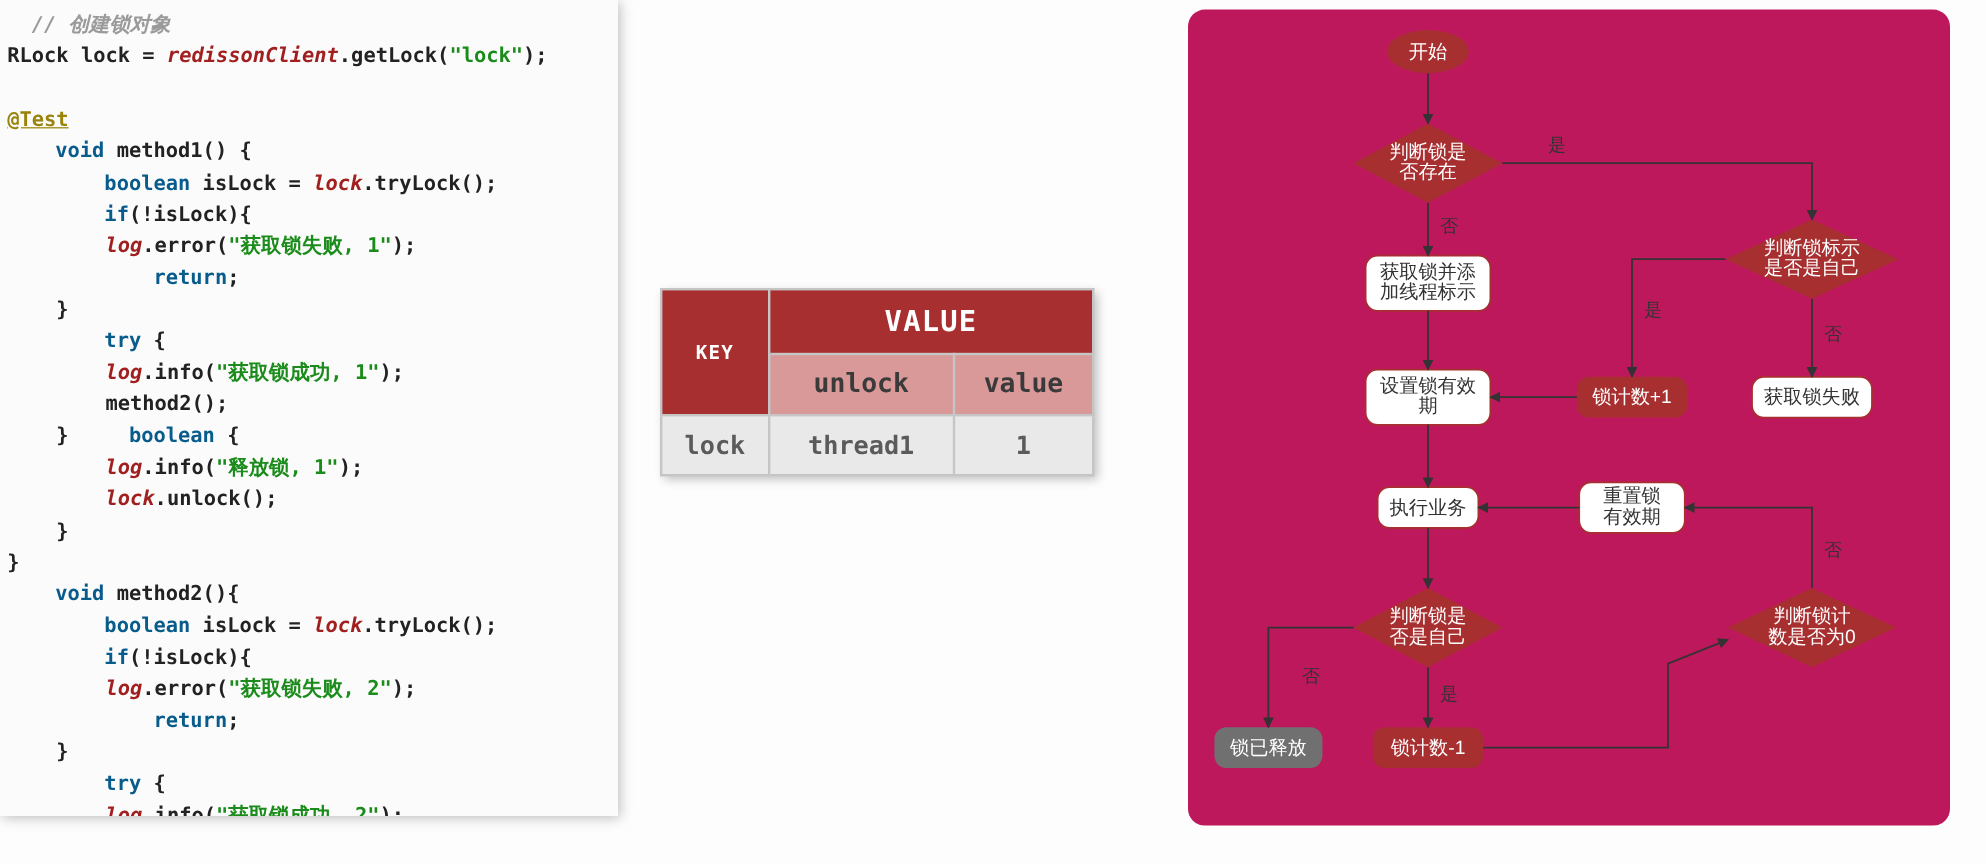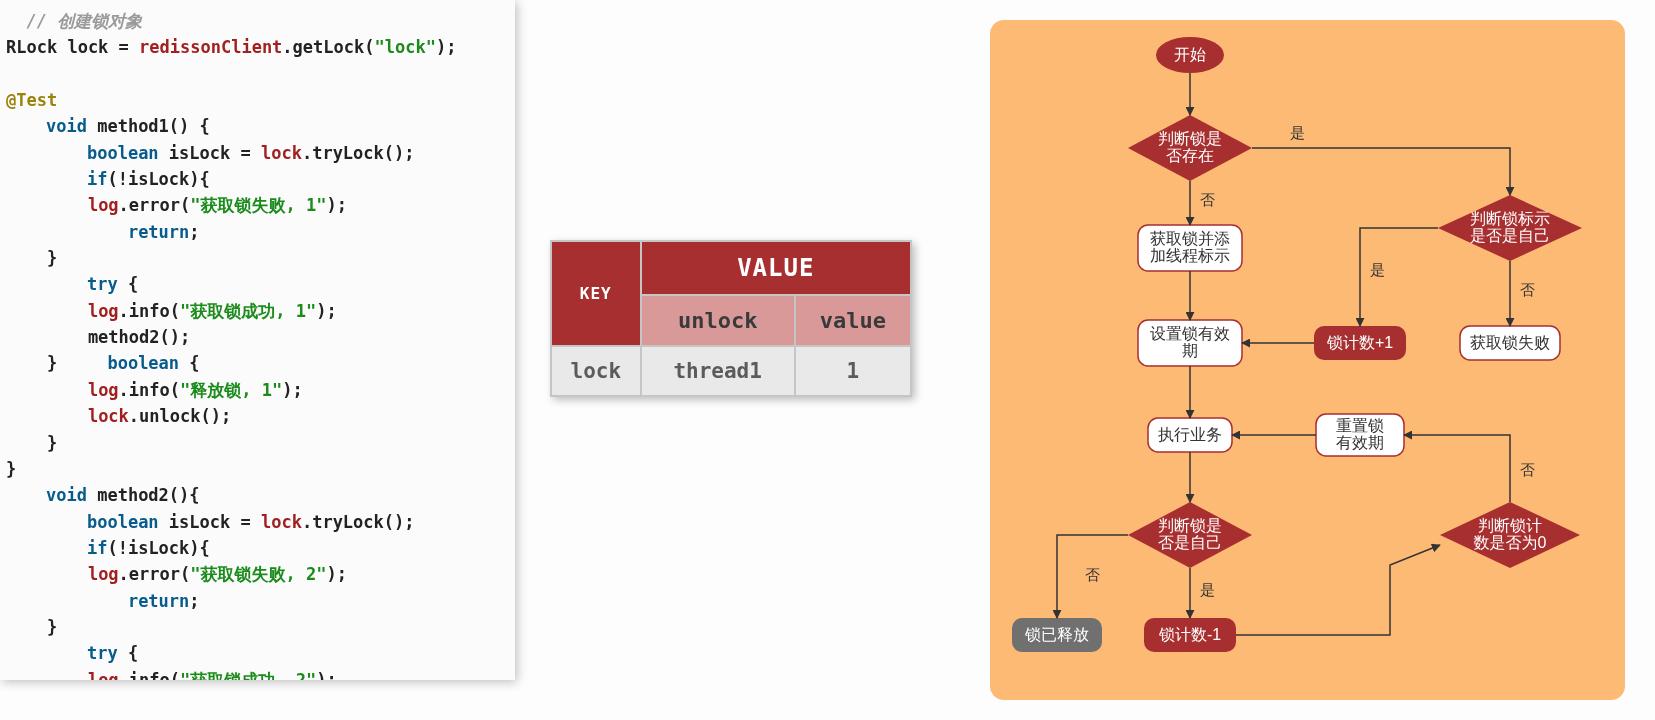--- a/index.html
+++ b/index.html
@@ -21,41 +21,41 @@
     background:#fbfbfb;
     box-shadow:2px 2px 10px rgba(0,0,0,.25);
     padding:8px 0 0 6px;box-sizing:border-box;overflow:hidden;
   }
   pre.code{
     margin:0;font-family:"Menlo","Consolas",monospace;font-size:17px;
     line-height:1.55;font-weight:600;color:#222;white-space:pre;
   }
   .c-com{color:#9a9a9a;font-style:italic;}
   .c-kw{color:var(--code-kw);margin-left:40px;}
-  .c-ann{color:var(--code-ann);}
+  .c-ann{color:var(--code-ann);text-decoration:underline;}
   .c-str{color:var(--code-str);}
-  .c-id{color:var(--code-id);}
+  .c-id{color:var(--code-id);font-style:italic;}
 
   
   .kv-table{
     position:absolute;left:550px;top:240px;width:362px;
     border-collapse:collapse;box-shadow:3px 3px 8px rgba(0,0,0,.25);
     font-family:"Menlo","Consolas",monospace;font-weight:600;
     text-align:center;
   }
   .kv-table th,.kv-table td{border:2px solid #c5c5c5;padding:12px 0;}
   th.key-h{background:var(--crimson);color:#fff;font-size:16px;letter-spacing:1px;}
   th.value-h{background:var(--crimson);color:#fff;font-size:24px;letter-spacing:1px;}
   th.sub-h{background:var(--rose);color:#3a3a3a;font-size:22px;}
   td.data{background:#e9e9e9;color:#5b5b5b;font-size:21px;}
 
   
   .flow{
-    position:absolute;right:30px;top:20px;width:635px;height:680px;
-    background:#fdba74;border-radius:14px;
+    position:absolute;right:30px;top:8px;width:635px;height:680px;
+    background:#be185d;border-radius:14px;
   }
   svg.flow-svg{width:100%;height:100%;}
   .box-label{font-family:Arial,"PingFang SC","Microsoft YaHei",sans-serif;font-size:16px;fill:#fff;dominant-baseline:middle;text-anchor:middle;}
   .box-label-dark{fill:#333;}
   .edge-label{font-family:Arial,"PingFang SC","Microsoft YaHei",sans-serif;font-size:15px;fill:#333;}
   .rbox{fill:#fff;stroke:var(--crimson);stroke-width:1.5;rx:10;ry:10;}
   .rbox-fill{fill:var(--crimson);stroke:none;rx:10;ry:10;}
   .rbox-grey{fill:var(--grey);stroke:none;rx:10;ry:10;}
   .pill{fill:var(--crimson);stroke:none;}
   .diamond{fill:var(--crimson);stroke:none;}

